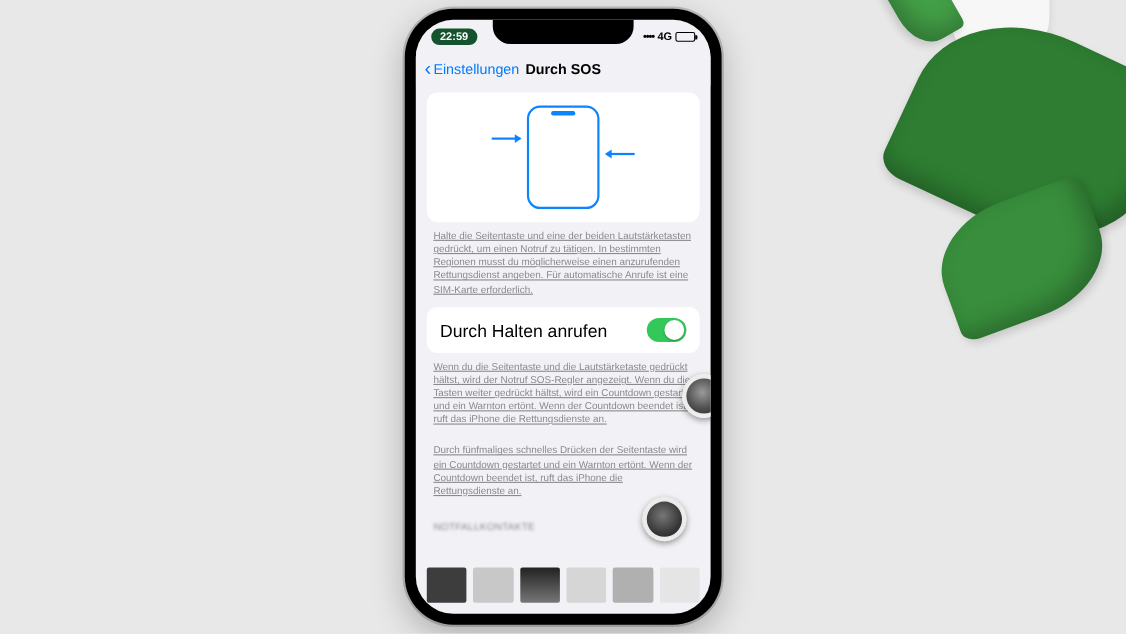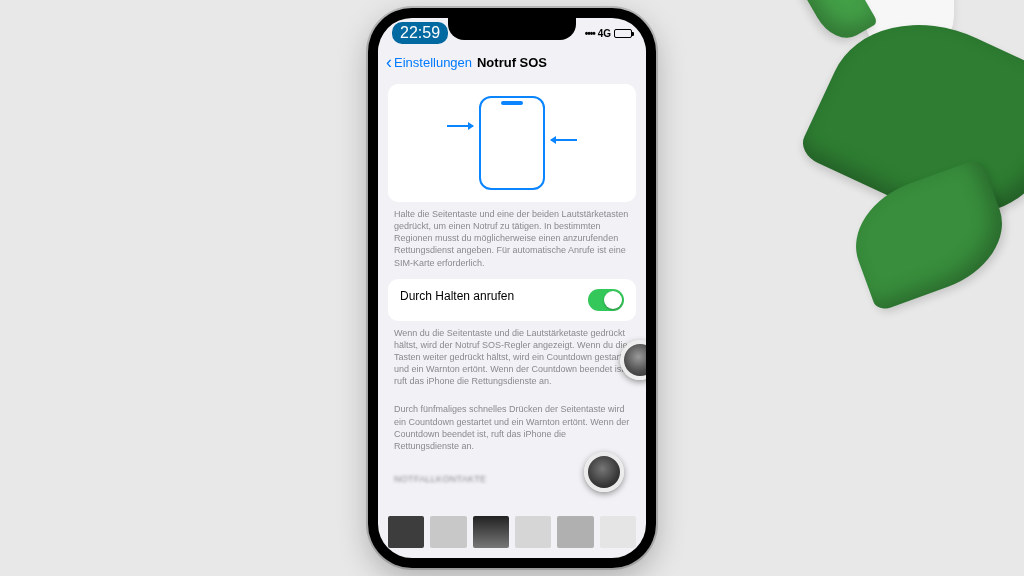--- a/index.html
+++ b/index.html
@@ -40,22 +40,22 @@
   .notch {
     position: absolute; top: 0; left: 50%; transform: translateX(-50%);
     width: 128px; height: 22px; background: #000;
     border-radius: 0 0 16px 16px; z-index: 20;
   }
   .status-bar {
     height: 28px; display: flex; justify-content: space-between; align-items: center;
     padding: 2px 14px 0; font-size: 11px; font-weight: 600; z-index: 10;
   }
   .time-pill {
-    background: #0369a1; color: #fff; padding: 2px 8px; border-radius: 10px;
-    font-size: 16px; font-weight: 400;
+    background: #14532d; color: #fff; padding: 2px 8px; border-radius: 10px;
+    font-size: 10px; font-weight: 700;
   }
   .status-right { display: flex; align-items: center; gap: 3px; font-size: 10px; }
   .signal-dots { letter-spacing: -1px; }
   .battery {
     width: 18px; height: 9px; border: 1px solid #000; border-radius: 2px; position: relative;
   }
   .battery::after { content:""; position:absolute; right:-3px; top:2px; width:2px; height:4px; background:#000; border-radius:0 1px 1px 0; }
   .battery-fill { width: 30%; height: 100%; background: #000; }
 
   .nav-bar {
@@ -89,26 +89,26 @@
   .arrow-l, .arrow-r { position:absolute; top:50%; width:26px; height:2px; background:#0a84ff; }
   .arrow-l { left:-34px; transform:translateY(-18px); }
   .arrow-l::after, .arrow-r::after {
     content:""; position:absolute; width:0; height:0;
     border-top:4px solid transparent; border-bottom:4px solid transparent;
   }
   .arrow-l::after { right:-1px; top:-3px; border-left:6px solid #0a84ff; }
   .arrow-r { right:-34px; transform:translateY(-4px); }
   .arrow-r::after { left:-1px; top:-3px; border-right:6px solid #0a84ff; }
 
-  .footer-text { color:#8a8a8e; font-size:9px; line-height:1.35; padding:6px 6px 10px; }
+  .footer-text { color:#8a8a8e; font-size:9px; line-height:1.35; padding:6px 6px 10px;text-decoration:underline; }
 
   .setting-row {
     background:#fff; border-radius:10px; padding:10px 12px;
-    display:flex; align-items:flex-start; justify-content:space-between;
-    font-size:12px; position: relative;
+    display:flex; align-items:flex-end; justify-content:space-between;
+    font-size:16px; position: relative;
   }
   .toggle { width:36px; height:22px; background:#34c759; border-radius:11px; position:relative; }
   .toggle-knob { position:absolute; right:2px; top:2px; width:18px; height:18px; background:#fff; border-radius:50%; box-shadow:0 1px 2px rgba(0,0,0,.3); }
 
   .section-header { color:#8a8a8e; font-size:9px; padding:12px 6px 4px; letter-spacing:.3px; filter:blur(1.5px); }
 
   
   .at-button {
     position:absolute; width:40px; height:40px; border-radius:50%;
     background: radial-gradient(circle at 45% 40%, #9a9a9a 0%, #505050 55%, #2b2b2b 100%);
@@ -151,21 +151,21 @@
         <span>4G</span>
         <span class="battery"><span class="battery-fill"></span></span>
       </span>
     </div>
 
     <div class="nav-bar">
       <span class="back-link">
         <span class="chev">‹</span>
         <span>Einstellungen</span>
       </span>
-      <span class="nav-title">Notruf SOS</span>
+      <span class="nav-title">Durch SOS</span>
     </div>
 
     <div class="content">
       <div class="illus-card">
         <div class="illus-phone">
           <span class="arrow-l"></span>
           <span class="arrow-r"></span>
         </div>
       </div>
       <div class="footer-text">Halte die Seitentaste und eine der beiden Lautstärketasten gedrückt, um einen Notruf zu tätigen. In bestimmten Regionen musst du möglicherweise einen anzurufenden Rettungsdienst angeben. Für automatische Anrufe ist eine SIM-Karte erforderlich.</div>

